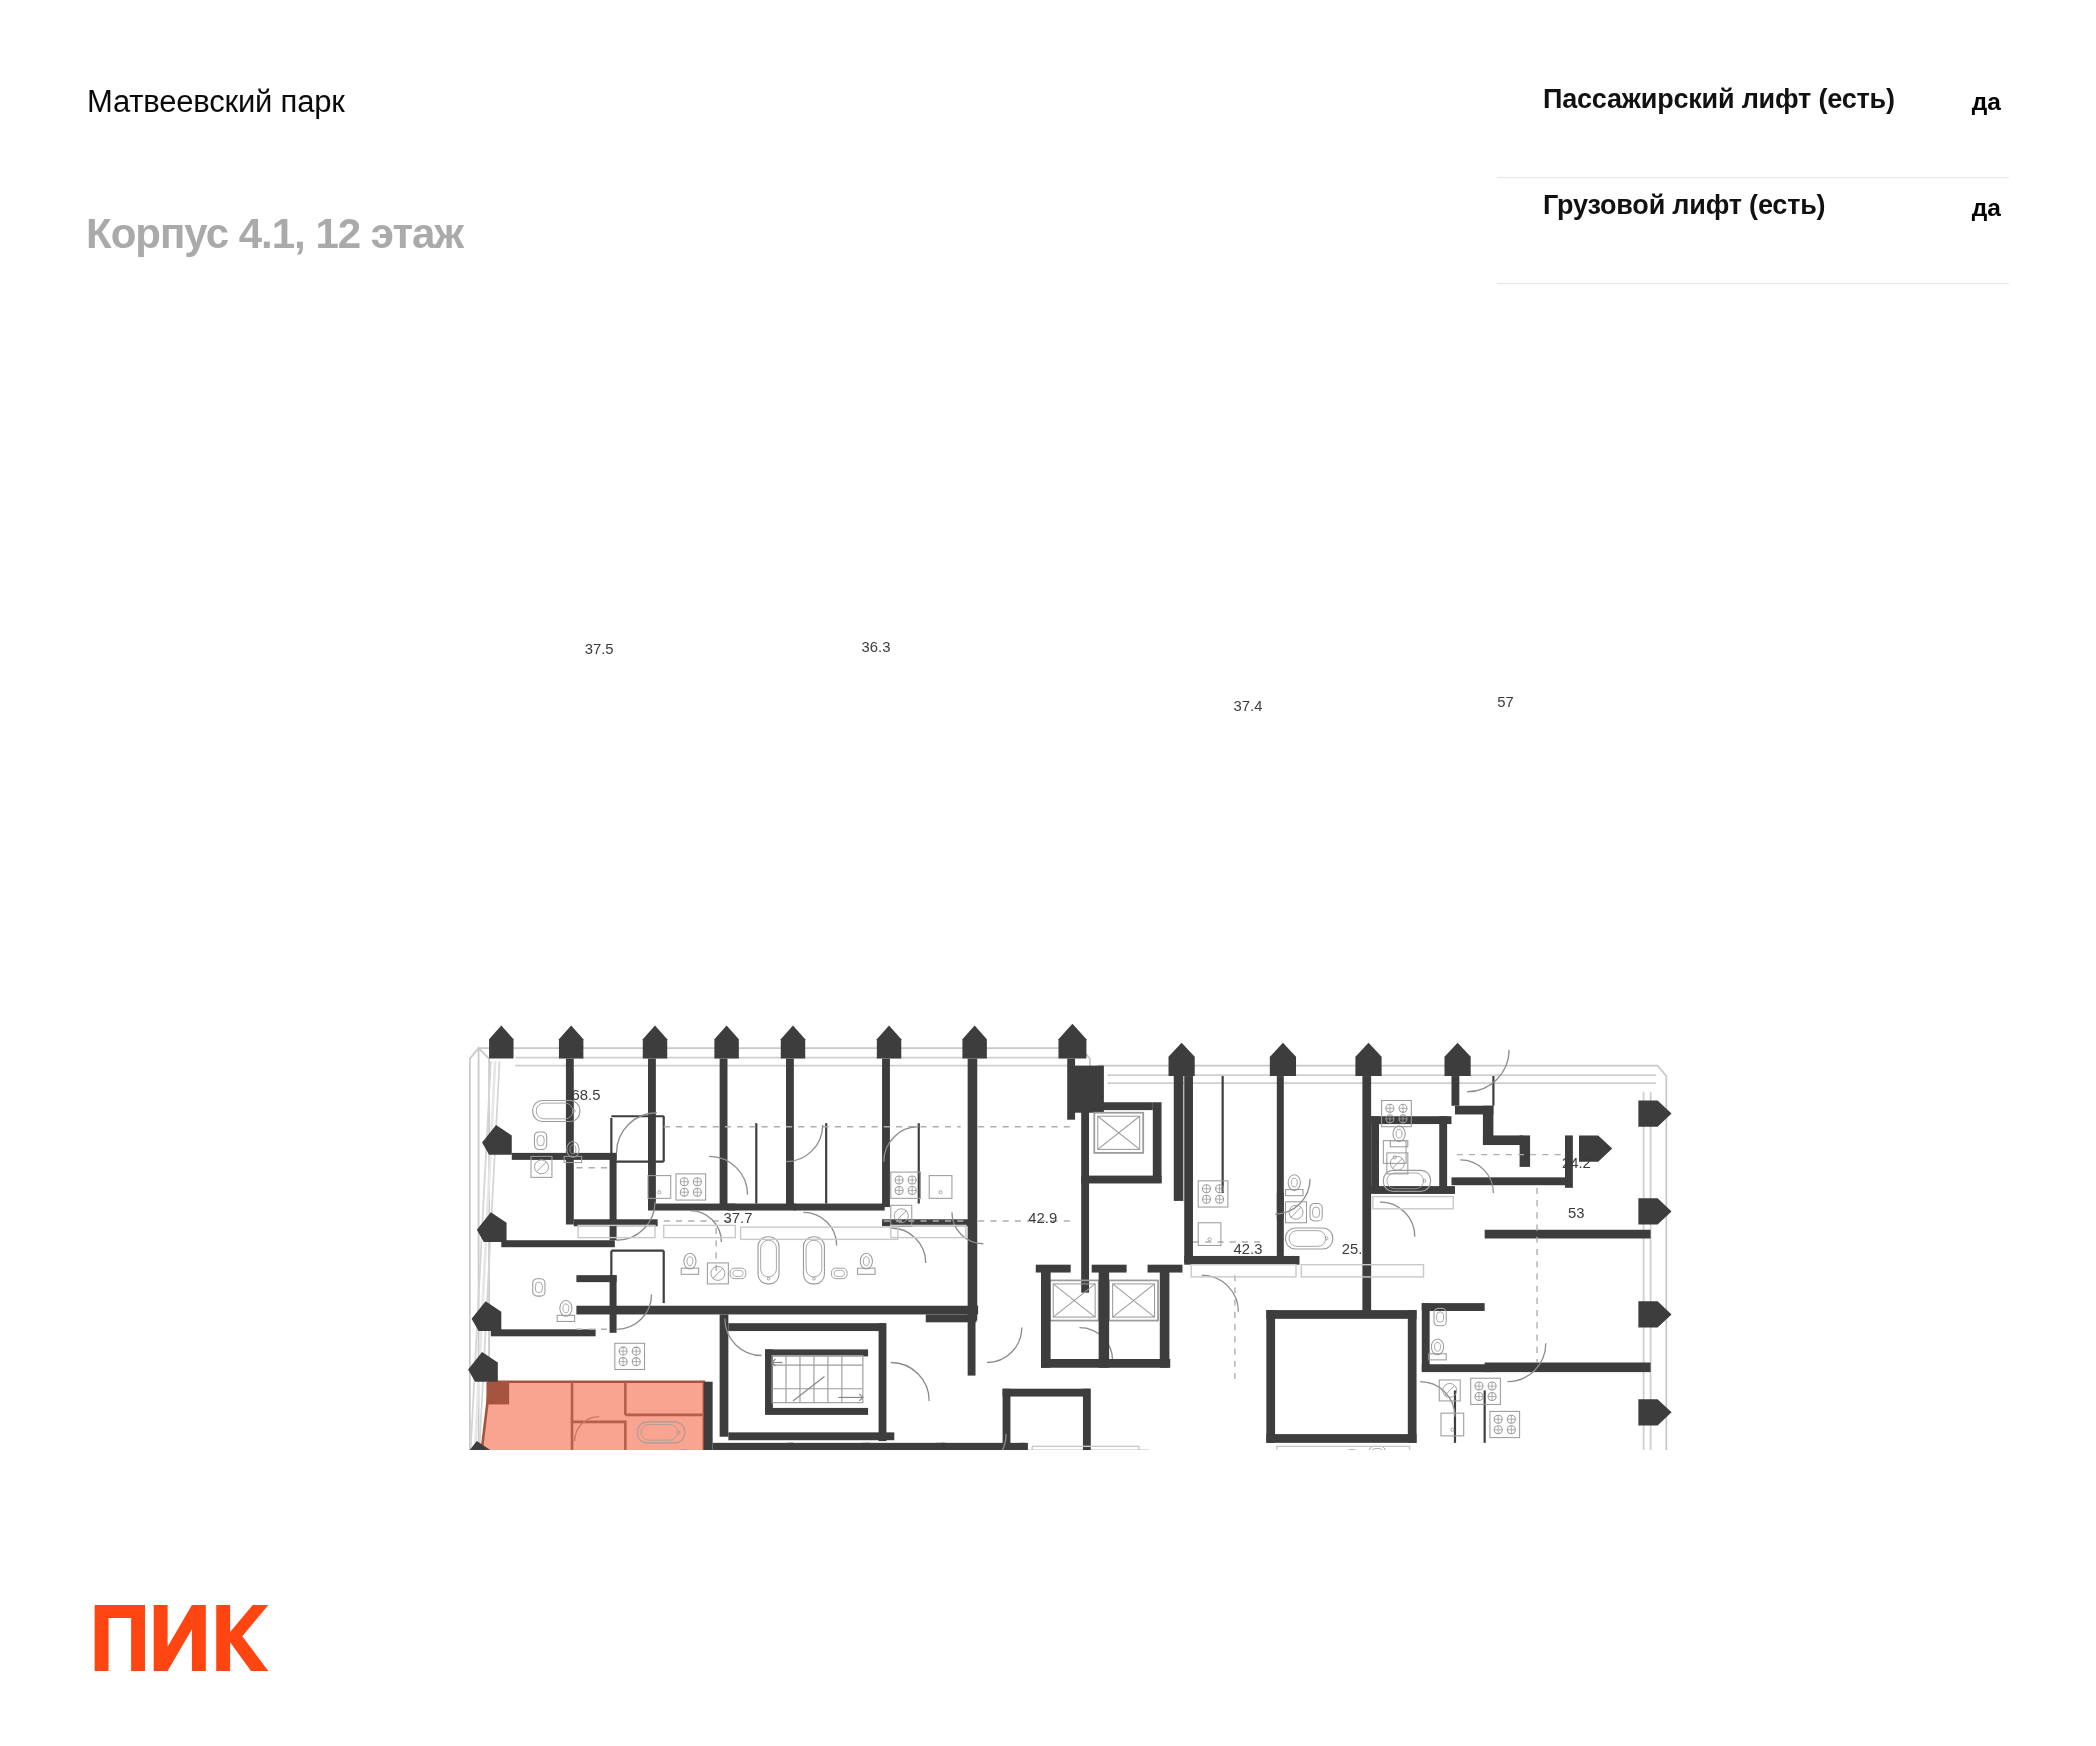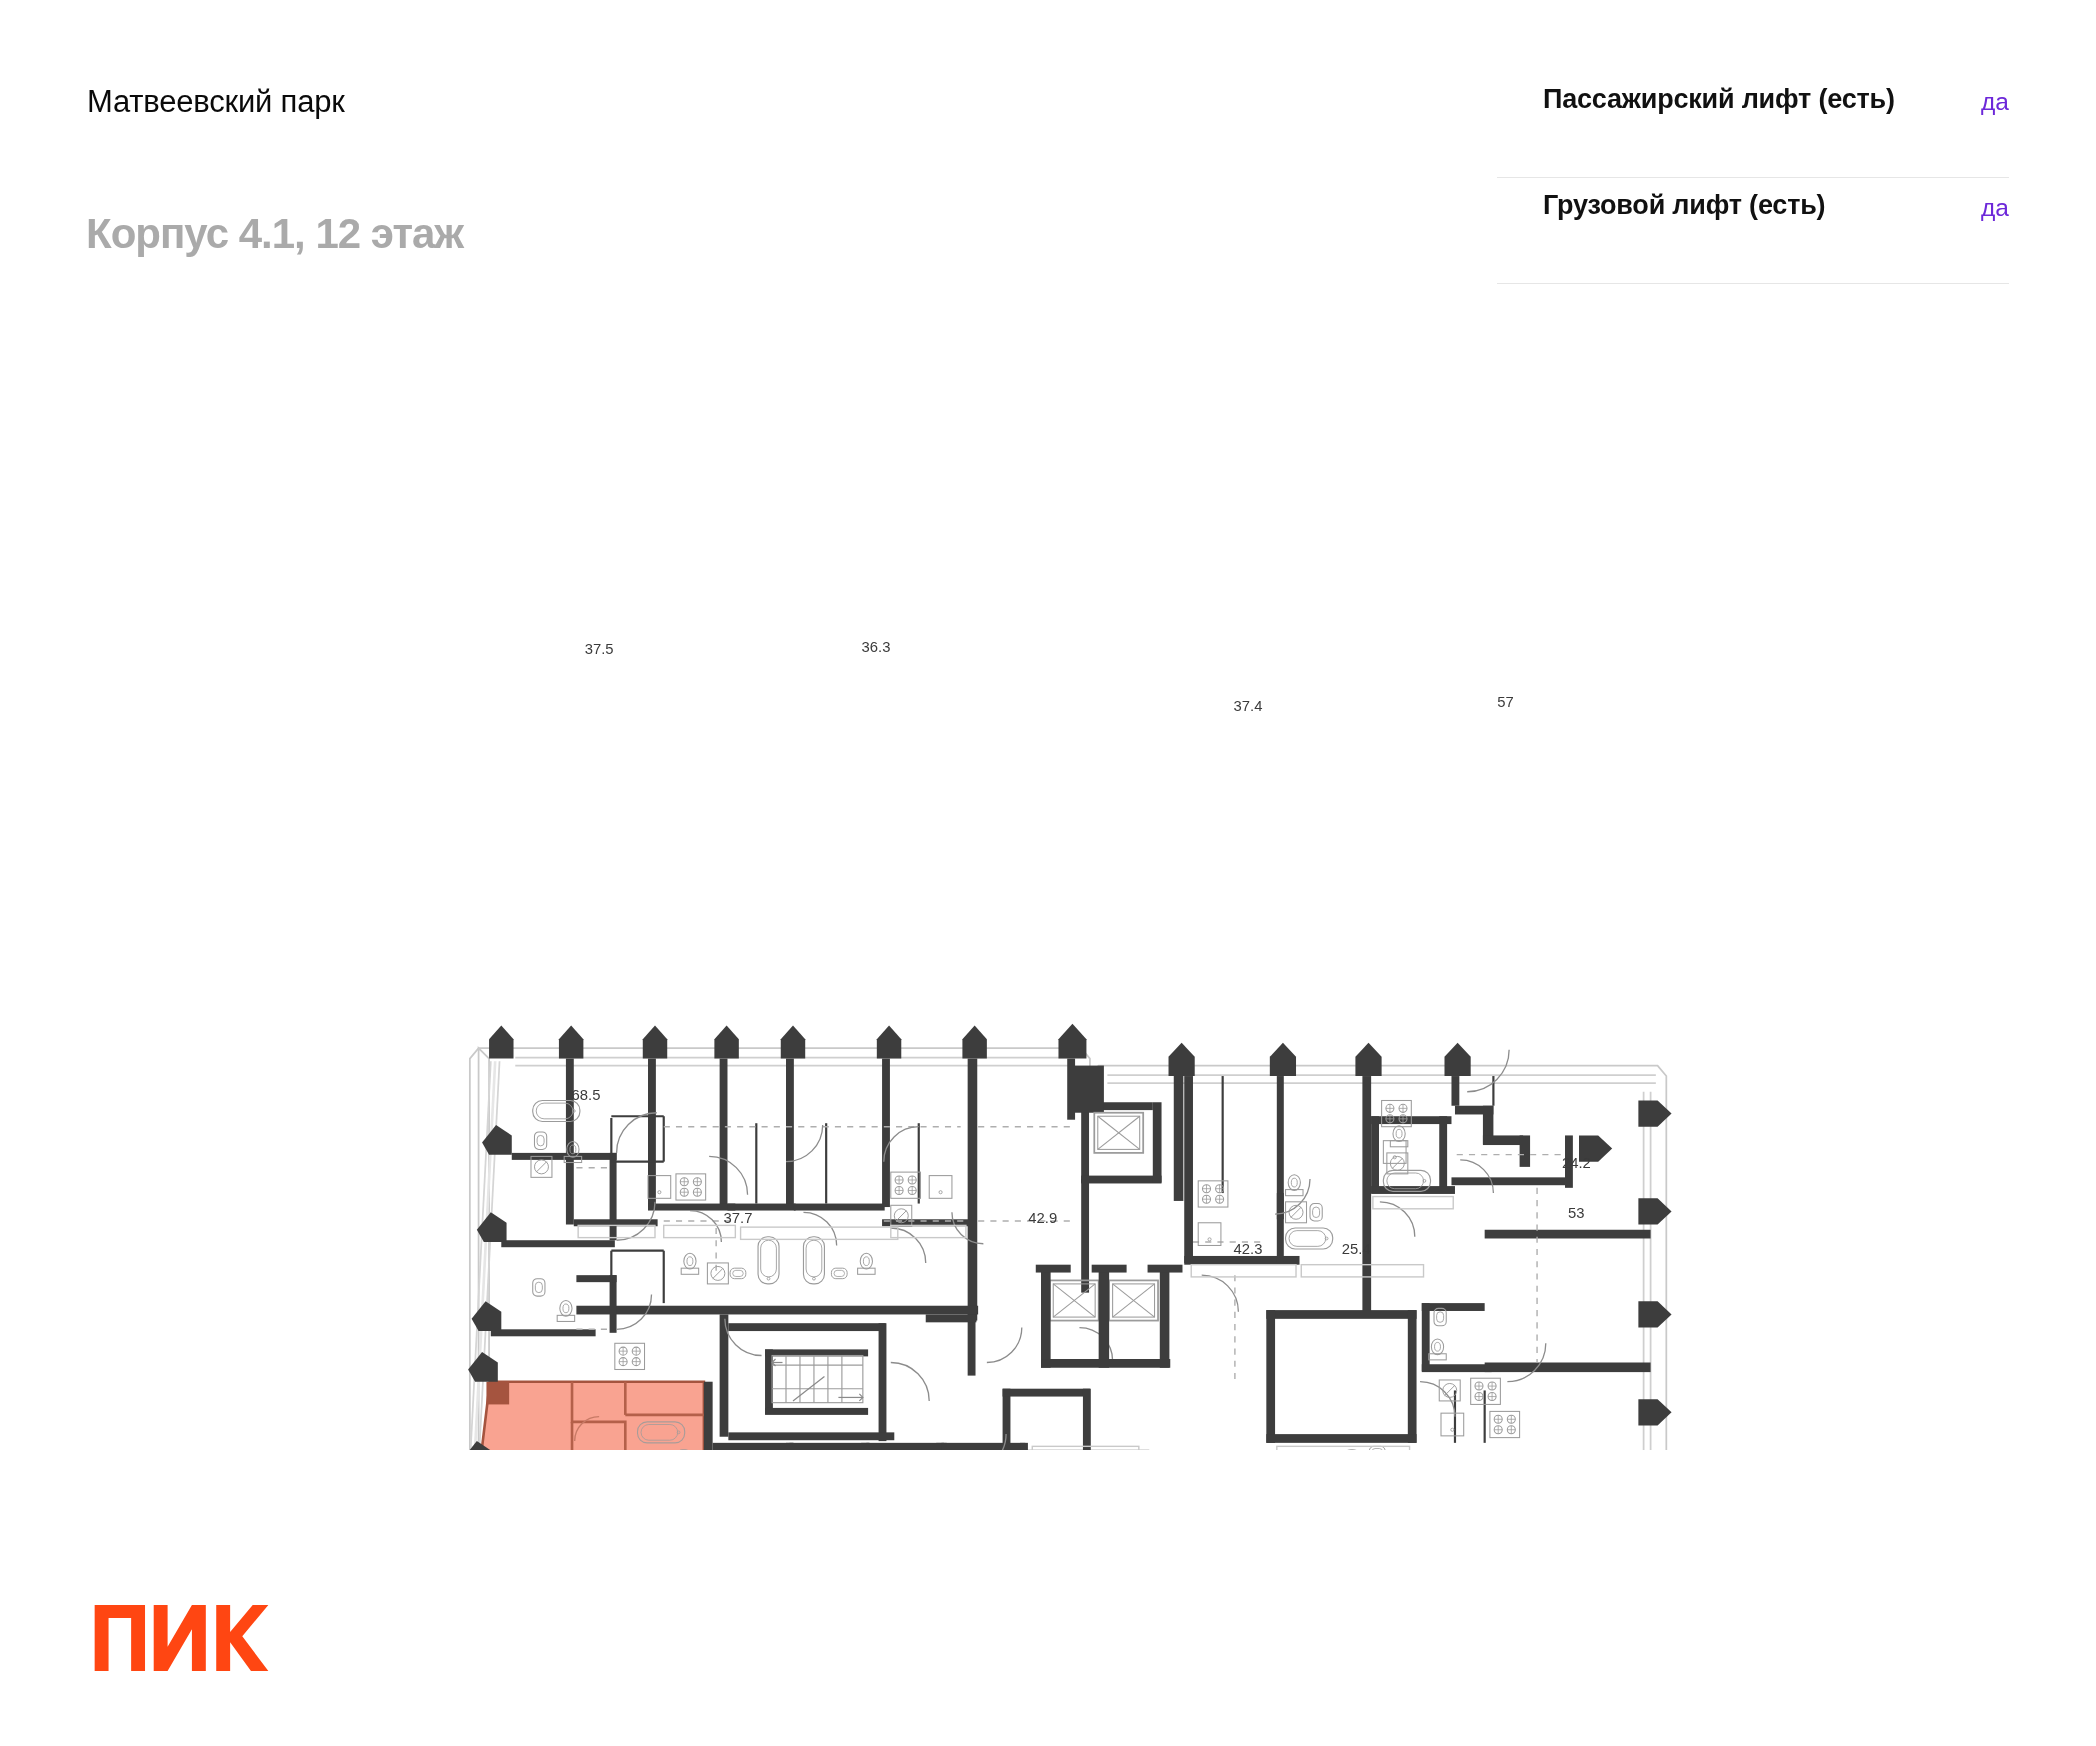--- a/index.html
+++ b/index.html
@@ -70,25 +70,25 @@
     top: 12.2px;
     font-size: 27px;
     font-weight: 700;
     color: #111111;
     letter-spacing: -0.2px;
     white-space: nowrap;
     margin-left: 46px;
   }
   .spec-value {
     position: absolute;
-    right: 0;
+    right: 8px;
     top: 15.7px;
     font-size: 24.5px;
-    font-weight: 400;
-    color: #6d28d9;
+    font-weight: 700;
+    color: #000000;
   }
 
   
   #logo {
     position: absolute;
     left: 94px;
     top: 1605px;
     width: 175px;
     height: 66px;
   }

